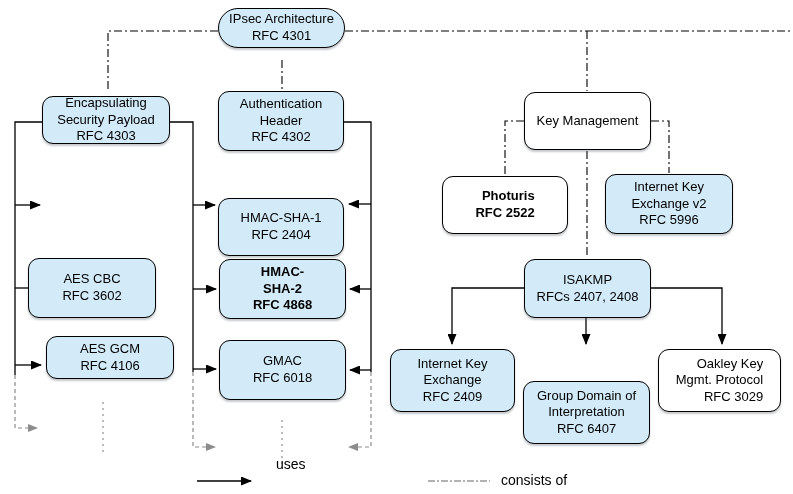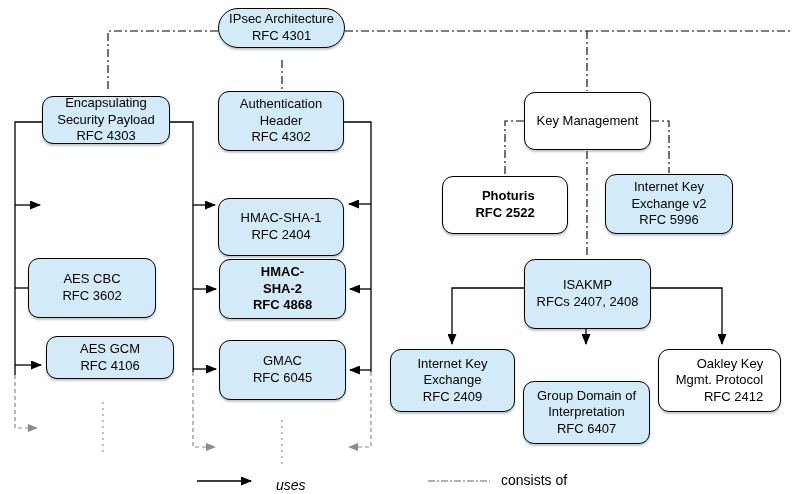--- a/index.html
+++ b/index.html
@@ -89,32 +89,32 @@
   <div class="node white" style="left:442px;top:176px;width:126px;height:58px;font-weight:bold;">Photuris
 RFC 2522</div>
   <div class="node blue" style="left:605px;top:174px;width:128px;height:60px;">Internet Key
 Exchange v2
 RFC 5996</div>
   <div class="node blue" style="left:28px;top:258px;width:128px;height:60px;">AES CBC
 RFC 3602</div>
   <div class="node blue" style="left:219px;top:259px;width:127px;height:60px;font-weight:bold;">HMAC-
 SHA-2
 RFC 4868</div>
-  <div class="node blue" style="left:524px;top:259px;width:127px;height:70px;">ISAKMP
+  <div class="node blue" style="left:524px;top:259px;width:127px;height:59px;">ISAKMP
 RFCs 2407, 2408</div>
   <div class="node blue" style="left:46px;top:336px;width:128px;height:43px;">AES GCM
 RFC 4106</div>
   <div class="node blue" style="left:219px;top:340px;width:127px;height:60px;">GMAC
-RFC 6045</div>
+RFC 6018</div>
   <div class="node blue" style="left:390px;top:349px;width:125px;height:63px;">Internet Key
 Exchange
 RFC 2409</div>
   <div class="node blue" style="left:523px;top:349px;width:127px;height:63px;margin-top:32px;">Group Domain of
 Interpretation
 RFC 6407</div>
   <div class="node white" style="left:658px;top:349px;width:123px;height:63px;">Oakley Key
 Mgmt. Protocol
-RFC 2412</div>
+RFC 3029</div>
 
-  <div class="legend-label" style="left:276px;top:477px;font-style:italic;">uses</div>
+  <div class="legend-label" style="left:276px;top:456px;">uses</div>
   <div class="legend-label" style="left:501px;top:472px;">consists of</div>
 
 </div>
 
 </body></html>

